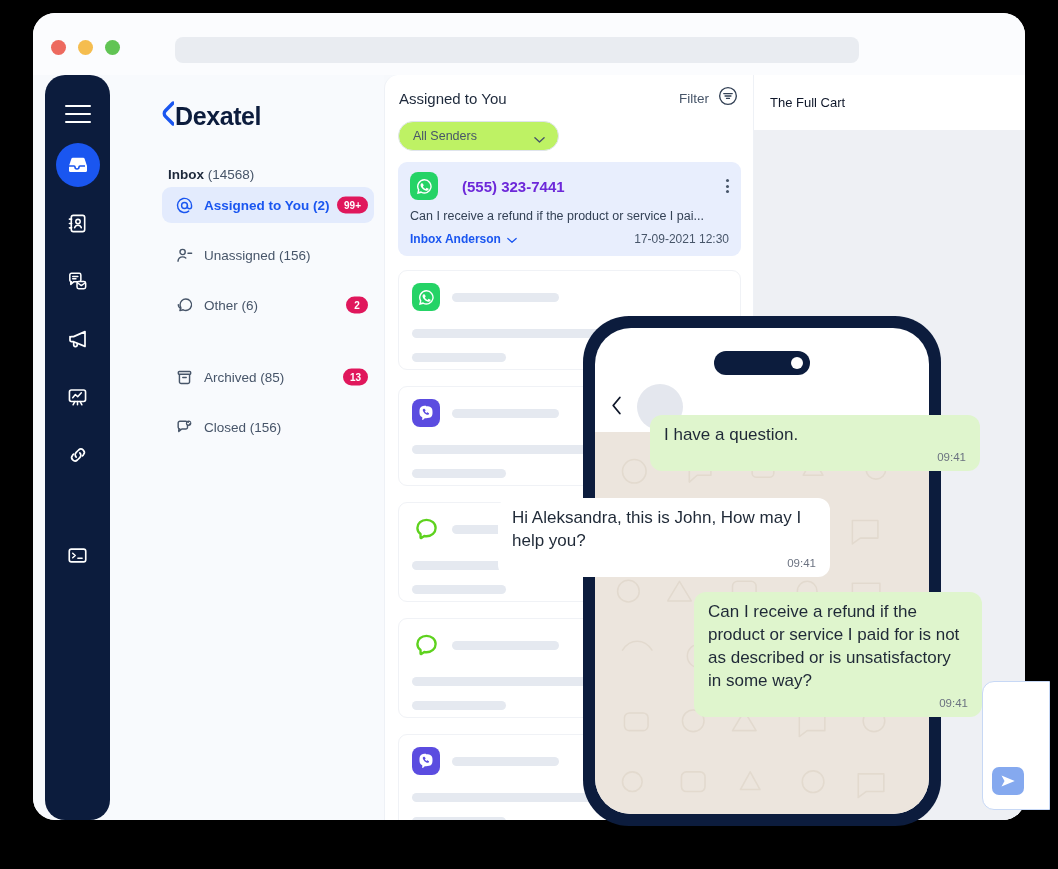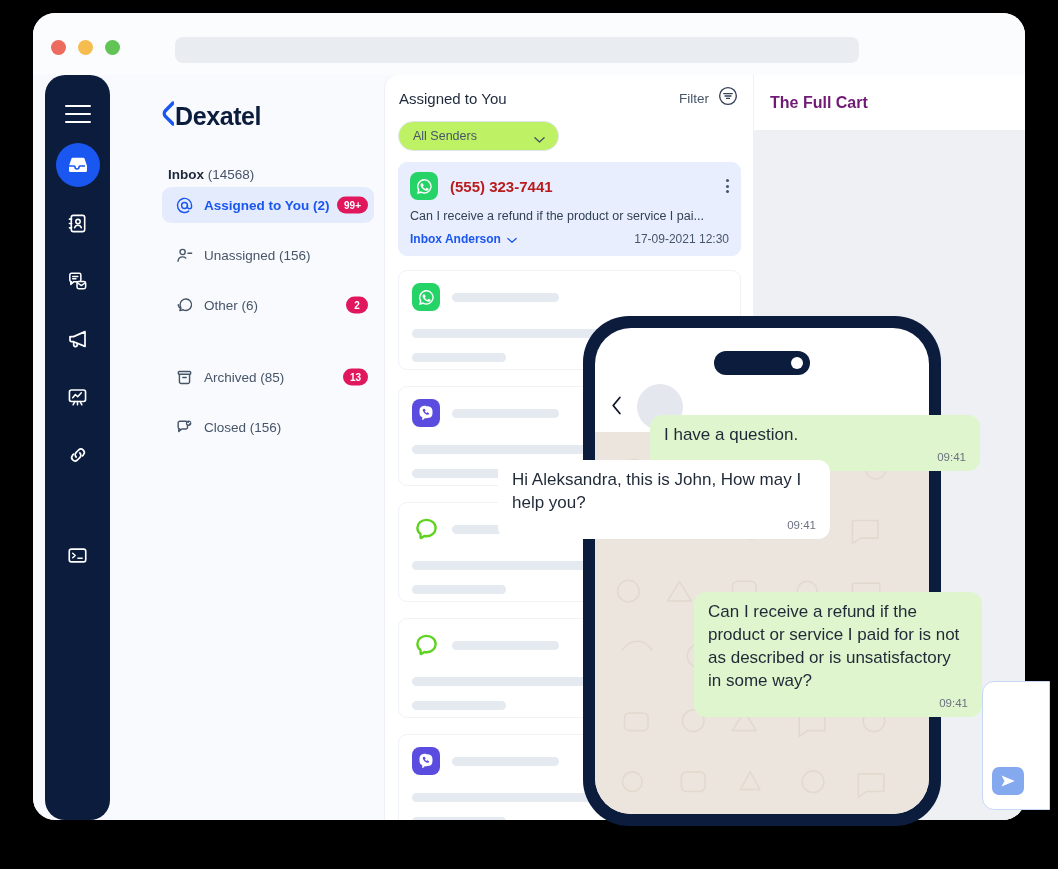--- a/index.html
+++ b/index.html
@@ -130,21 +130,21 @@
   
   .card {
     position: absolute; left: 13px; top: 87px;
     width: 343px; height: 94px;
     background: #e8eefd; border-radius: 9px; padding: 10px 12px;
     cursor: pointer;
   }
   .card-top { display: flex; align-items: center; }
   .chan { width: 28px; height: 28px; border-radius: 8px; display: flex; align-items: center; justify-content: center; }
   .chan.wa { background: #25d366; }
-  .card-phone { margin-left: 12px; font-size: 15px; font-weight: bold; color: #b91c1c; text-align: right; }
+  .card-phone { margin-left: 24px; font-size: 15px; font-weight: bold; color: #6d28d9; text-align: right; }
   .dots { margin-left: auto; display: flex; flex-direction: column; gap: 2.5px; align-items: center; cursor: pointer; }
   .dots i { width: 3px; height: 3px; border-radius: 50%; background: #475569; display: block; }
   .card-prev { margin-top: 9px; font-size: 12.5px; color: #334155; white-space: nowrap; overflow: hidden; }
   .card-foot { margin-top: 7px; display: flex; align-items: center; }
   .card-agent { font-size: 12px; color: #1a56f0; font-weight: bold; cursor: pointer; }
   .card-time { margin-left: auto; font-size: 12px; color: #475569; }
 
   
   .skel {
     position: absolute; left: 13px; width: 343px; height: 100px;
@@ -161,21 +161,21 @@
   .right {
     position: absolute; left: 720px; top: 0;
     width: 272px; height: 745px;
     background: #eef0f4;
     border-left: 1px solid #eef1f6;
   }
   .right-head {
     width: 100%; height: 55px; background: #fff;
     display: flex; align-items: center; padding-left: 16px;
   }
-  .right-title { font-size: 16px; font-weight: bold; color: #701a75; }
+  .right-title { font-size: 13px; font-weight: normal; color: #0f172a; }
 
   
   .phone {
     position: absolute; left: 583px; top: 316px;
     width: 358px; height: 510px;
     background: #0c1c3d; border-radius: 46px;
     padding: 12px;
   }
   .phone-screen {
     width: 100%; height: 100%; background: #ffffff;
@@ -202,21 +202,21 @@
   .doodles { position: absolute; inset: 0; opacity: .5; }
 
   
   .bub { position: absolute; border-radius: 12px; padding: 9px 14px 8px 14px; }
   .bub .txt { font-size: 17px; line-height: 1.35; color: #1f2937; }
   .bub .tm { font-size: 11.5px; color: #6b7280; text-align: right; margin-top: 4px; }
   .bub.out { background: #dff5cd; }
   .bub.in { background: #ffffff; }
 
   #bub1 { left: 650px; top: 415px; width: 330px; z-index: 6; }
-  #bub2 { left: 498px; top: 460px; width: 332px; z-index: 7; }
+  #bub2 { left: 498px; top: 498px; width: 332px; z-index: 7; }
   #bub3 { left: 694px; top: 592px; width: 288px; z-index: 6; }
 
   
   .compose {
     position: absolute; left: 982px; top: 681px;
     width: 68px; height: 129px;
     background: #ffffff; border: 1px solid #c7d8f5;
     border-radius: 12px 0 0 12px; z-index: 5;
   }
   .send-btn {

